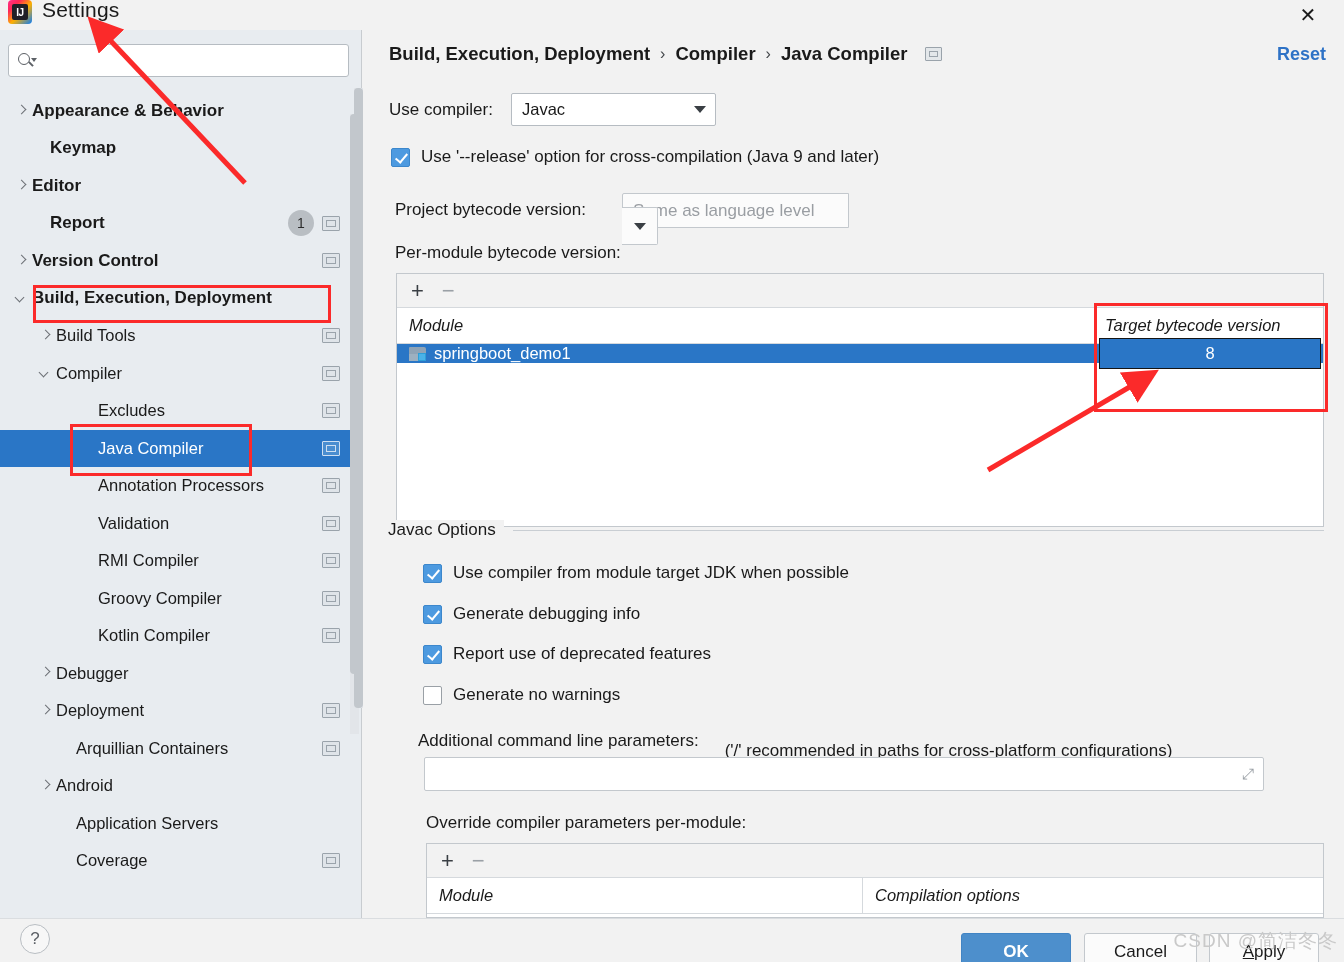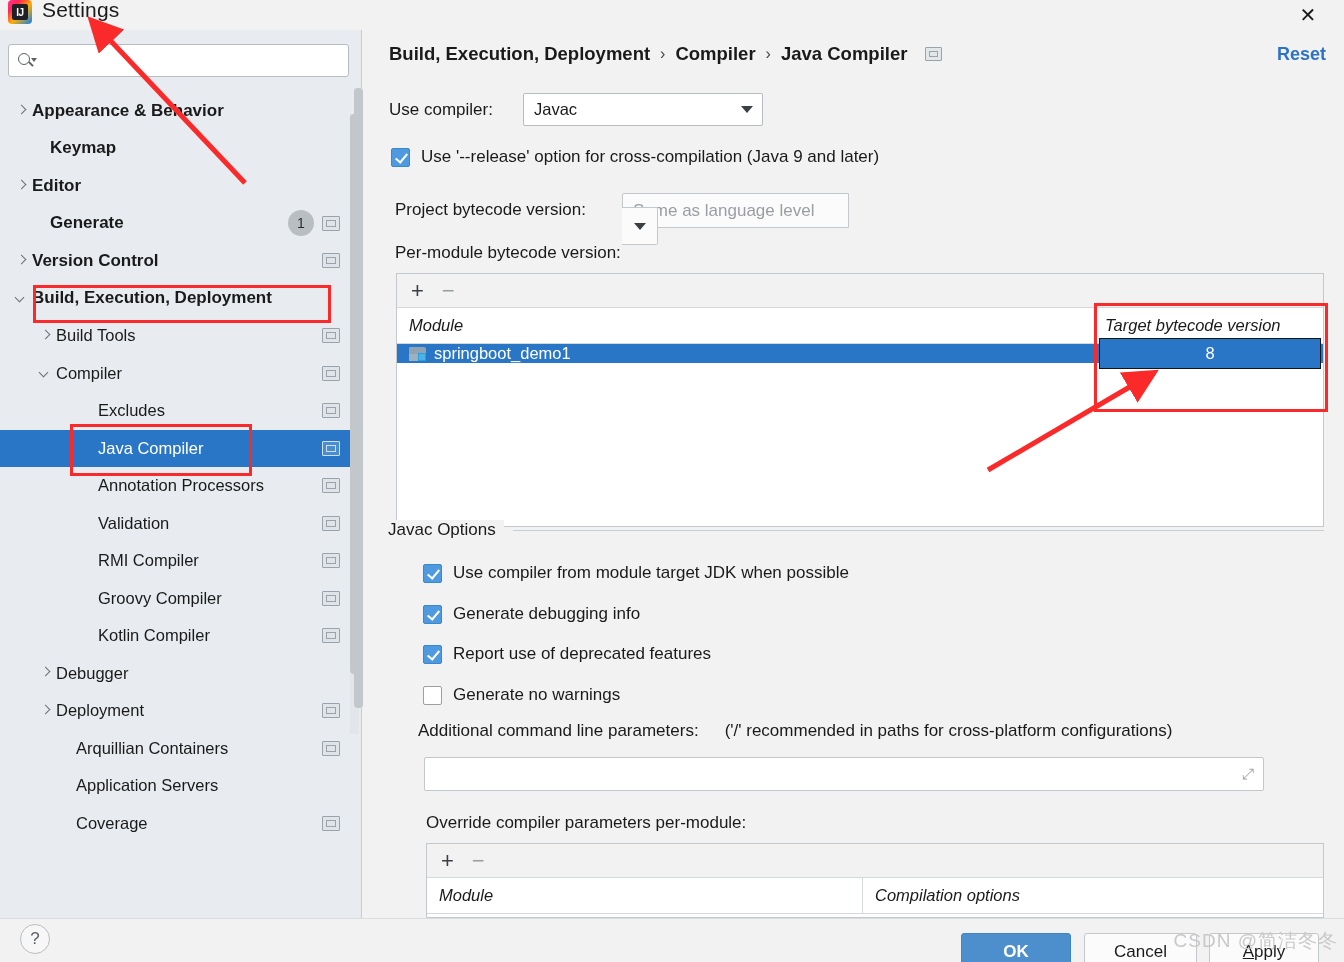--- a/index.html
+++ b/index.html
@@ -290,21 +290,21 @@
         <div class="tree-row">
           <span style="width: 14px; flex: 0 0 auto;"></span>
           <span class="twisty right"></span>
           <span class="tree-label bold">Editor</span>
           <span class="tree-spacer"></span>
           <span style="width: 18px; flex: 0 0 auto;"></span>
         </div>
         <div class="tree-row">
           <span style="width: 32px; flex: 0 0 auto;"></span>
           <span class="twisty "></span>
-          <span class="tree-label bold">Generate</span>
+          <span class="tree-label bold">Report</span>
           <span class="tree-spacer"></span>
           <span class="badge">1</span>
           <span class="cfg-icon"></span>
         </div>
         <div class="tree-row">
           <span style="width: 14px; flex: 0 0 auto;"></span>
           <span class="twisty right"></span>
           <span class="tree-label bold">Version Control</span>
           <span class="tree-spacer"></span>
           <span class="cfg-icon"></span>
@@ -392,20 +392,27 @@
           <span class="tree-label">Deployment</span>
           <span class="tree-spacer"></span>
           <span class="cfg-icon"></span>
         </div>
         <div class="tree-row">
           <span style="width: 58px; flex: 0 0 auto;"></span>
           <span class="twisty "></span>
           <span class="tree-label">Arquillian Containers</span>
           <span class="tree-spacer"></span>
           <span class="cfg-icon"></span>
+        </div>
+        <div class="tree-row">
+          <span style="width: 38px; flex: 0 0 auto;"></span>
+          <span class="twisty right"></span>
+          <span class="tree-label">Android</span>
+          <span class="tree-spacer"></span>
+          <span style="width: 18px; flex: 0 0 auto;"></span>
         </div>
         <div class="tree-row">
           <span style="width: 58px; flex: 0 0 auto;"></span>
           <span class="twisty "></span>
           <span class="tree-label">Application Servers</span>
           <span class="tree-spacer"></span>
           <span style="width: 18px; flex: 0 0 auto;"></span>
         </div>
         <div class="tree-row">
           <span style="width: 58px; flex: 0 0 auto;"></span>
@@ -432,21 +439,21 @@
       <span class="crumb">Compiler</span>
       <span class="crumb-sep">›</span>
       <span class="crumb">Java Compiler</span>
       <span class="crumb-cfg"></span>
     </div>
     <div class="reset-link">Reset</div>
 
     <div class="row" style="left:26px; top:70px;">
       <span class="lbl">Use compiler:</span>
     </div>
-    <div class="combo" style="position:absolute; left:160px; top:63px; width:240px;">
+    <div class="combo" style="position:absolute; left:148px; top:63px; width:205px;">
       <span class="val">Javac</span>
       <span class="arrow-box">
           <span class="tri-down"></span>
         </span>
     </div>
 
     <div class="row" style="left:28px; top:117px;">
       <span class="chk on"></span>
       <span class="chk-label">Use '--release' option for cross-compilation (Java 9 and later)</span>
     </div>
@@ -501,21 +508,21 @@
       <span class="chk on"></span>
       <span class="chk-label">Report use of deprecated features</span>
     </div>
     <div class="row" style="left:60px; top:655px;">
       <span class="chk off"></span>
       <span class="chk-label">Generate no warnings</span>
     </div>
 
     <div class="row" style="left:55px; top:691px;">
       <span class="lbl">Additional command line parameters:</span>
-      <span class="lbl" style="margin-left:26px;">('/' recommended in paths for cross-platform configurations)</span>
+      <span class="lbl" style="margin-left:26px;margin-top:20px;">('/' recommended in paths for cross-platform configurations)</span>
     </div>
     <div class="text-input" style="left:61px; top:727px; width:840px; height:34px;">
       <span class="expand-icon">⤢</span>
     </div>
 
     <div class="row" style="left:63px; top:783px;">
       <span class="lbl">Override compiler parameters per-module:</span>
     </div>
     <div class="table-panel" style="left:63px; top:813px; width:898px; height:75px;">
       <div class="table-toolbar">

